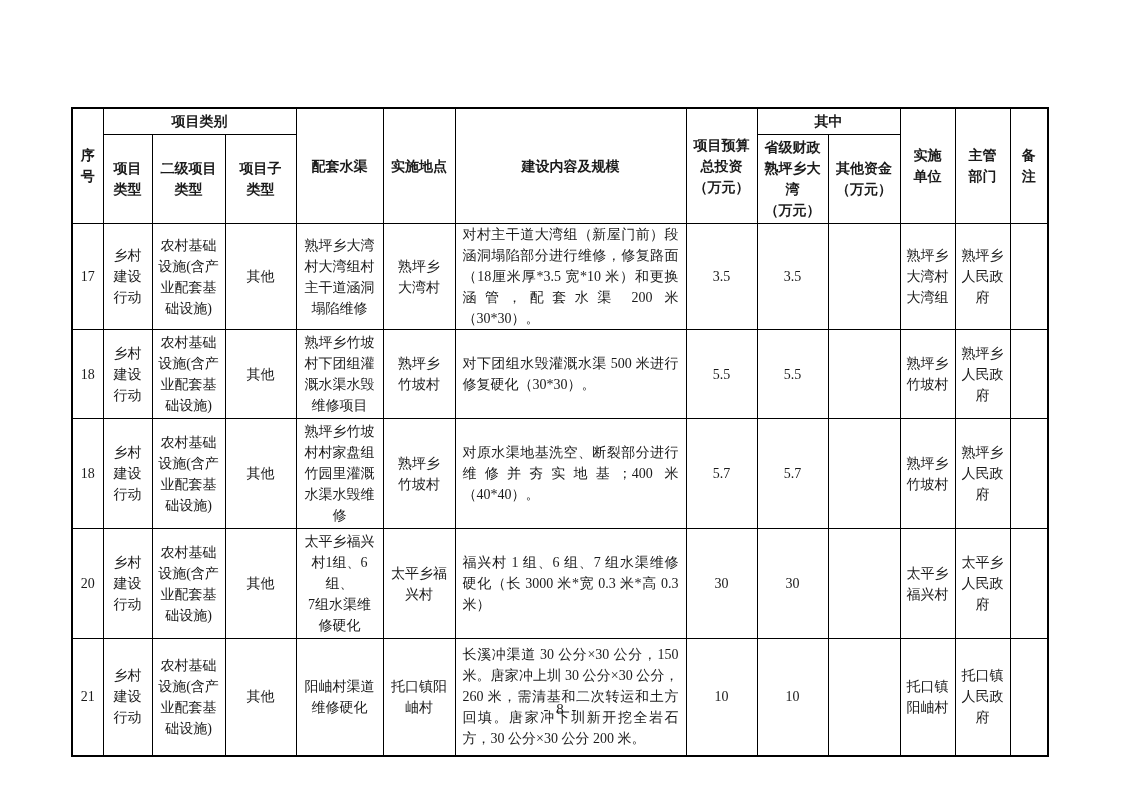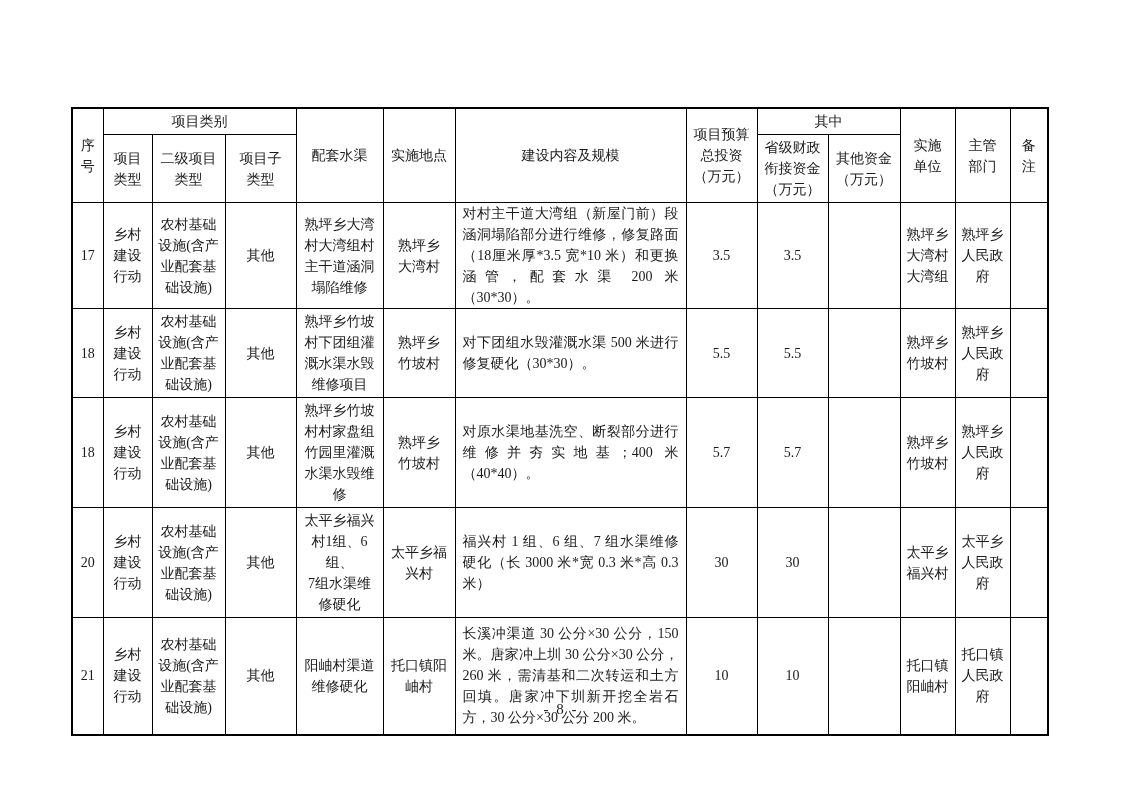--- a/index.html
+++ b/index.html
@@ -25,21 +25,21 @@
     border: 1.5px solid #000;
     vertical-align: middle;
     text-align: center;
     font-size: 14px;
     line-height: 21px;
     font-weight: normal;
     white-space: pre-line;
     padding: 2px 3px;
     overflow: hidden;
   }
-  .project-table thead th { font-weight: normal; }
+  .project-table thead th { font-weight: bold; }
   .project-table td.content-cell {
     text-align: justify;
     text-align-last: left;
     padding: 0 7px;
   }
   tr.h1 { height: 26px; }
   tr.h2 { height: 62px; }
   tr.r17 { height: 95px; }
   tr.r18 { height: 88px; }
   tr.r19 { height: 105px; }
@@ -97,21 +97,21 @@
 注</th>
       </tr>
       <tr class="h2">
         <th>项目
 类型</th>
         <th>二级项目
 类型</th>
         <th>项目子
 类型</th>
         <th>省级财政
-衔接资金
+熟坪乡大湾
 （万元）</th>
         <th>其他资金
 （万元）</th>
       </tr>
     </thead>
     <tbody>
       <tr class="r17">
         <td>17</td>
         <td>乡村
 建设

